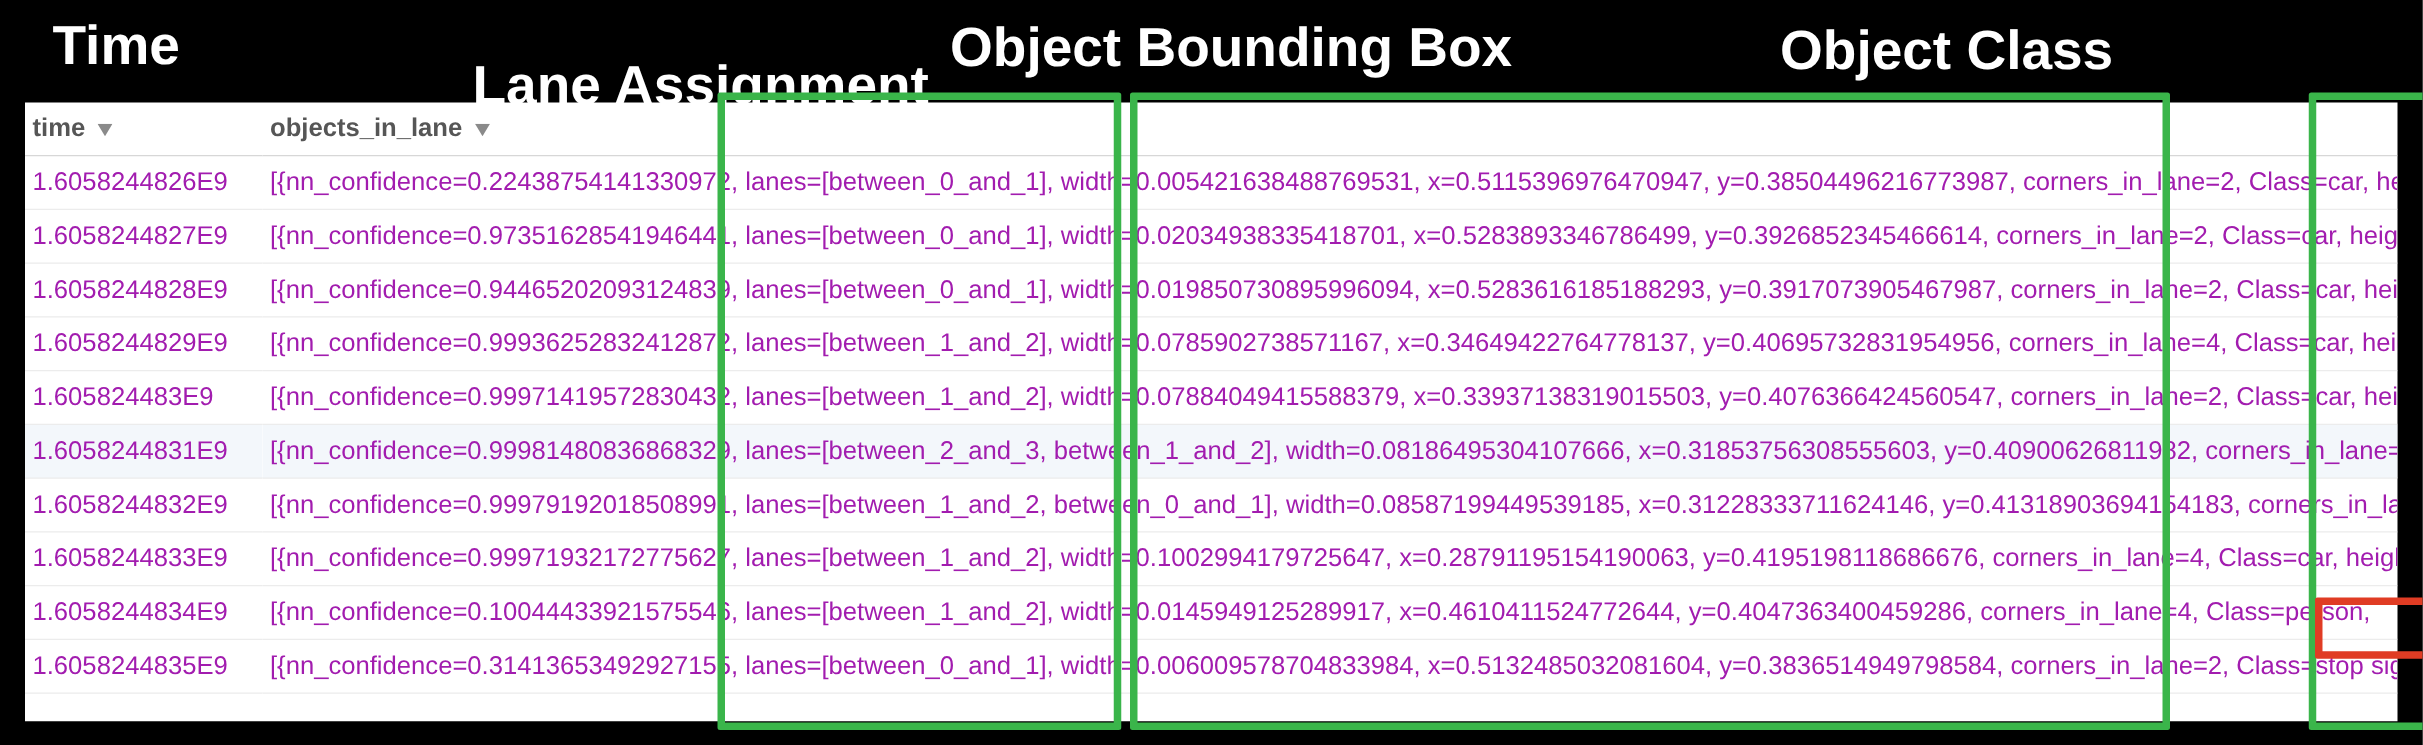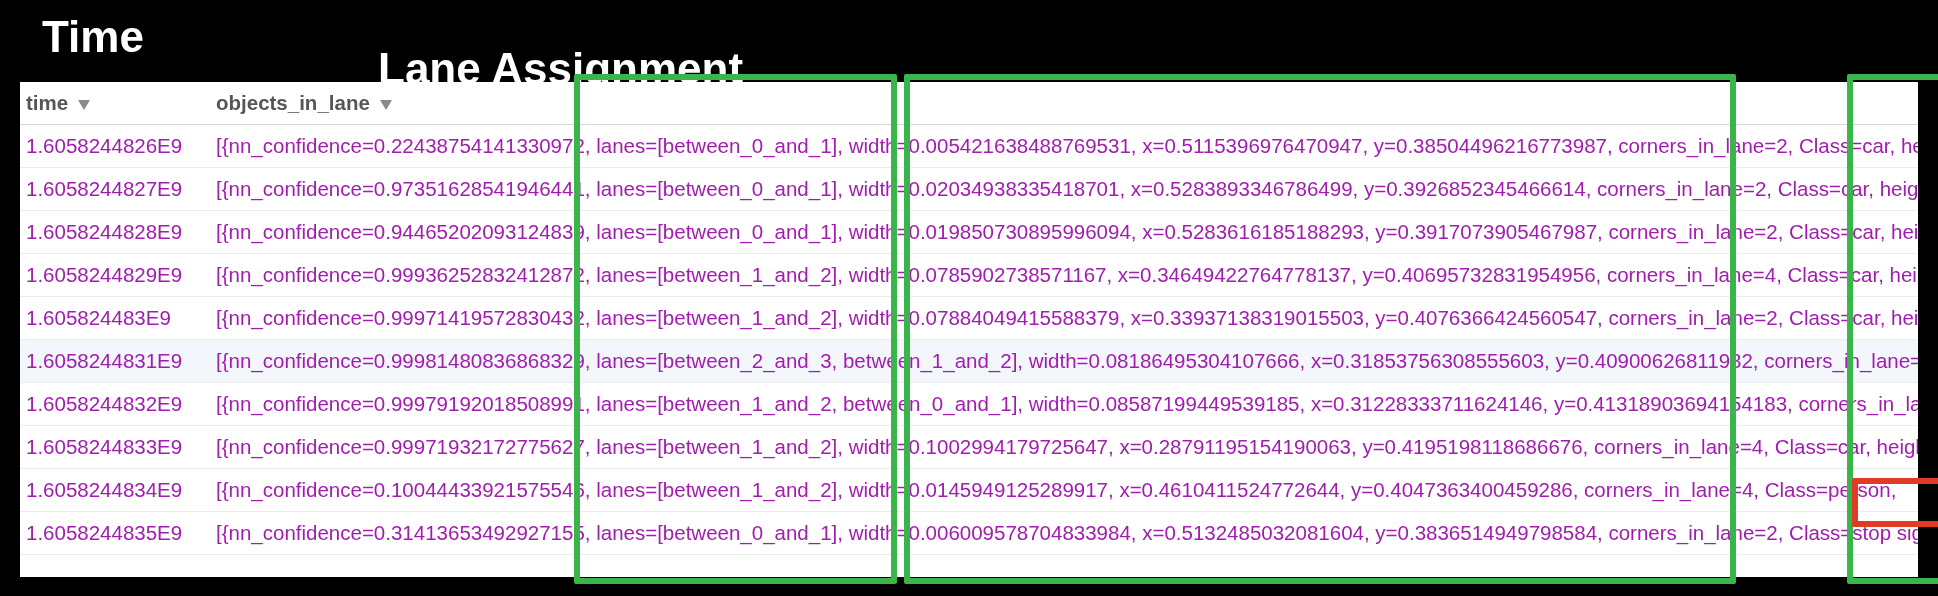--- a/index.html
+++ b/index.html
@@ -91,20 +91,22 @@
   }
   .box-person { left: 1852px; top: 478px; width: 222px; height: 49px; }
 </style>
 </head>
 <body>
 
 <div class="stage">
 
   <div class="hdr hdr-time">Time</div>
   <div class="hdr hdr-lane">Lane Assignment</div>
+  <div class="hdr hdr-bbox">Object Bounding Box</div>
+  <div class="hdr hdr-class">Object Class</div>
 
   <div class="panel">
     <table>
       <colgroup>
         <col class="col-time">
         <col class="col-rest">
       </colgroup>
       <thead>
         <tr>
           <th>

